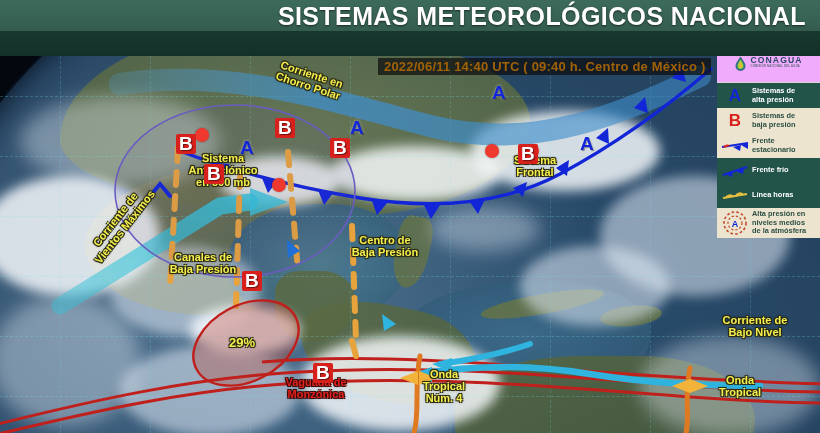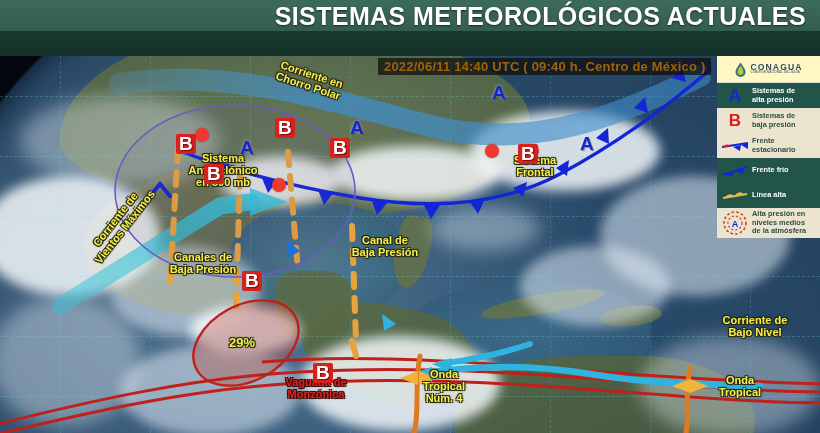--- a/index.html
+++ b/index.html
@@ -184,22 +184,22 @@
   
   #sysvg { position:absolute; left:0; top:0; width:820px; height:377px; z-index:20; }
 
   
   #legend {
     position:absolute; right:0; top:56px; width:103px;
     z-index:45;
     font-size:7.4px; line-height:8.4px; font-weight:bold;
   }
   .logo-box {
-    height:27px; background:#fef9c3;
-    display:flex; align-items:center; justify-content:center; gap:3px;
+    height:27px; background:#f0abfc;
+    display:flex; align-items:flex-start; justify-content:center; gap:3px;
     border-bottom:1px solid #d8d8d2;
   }
   .logo-mark { width:13px; height:15px; flex:0 0 auto; }
   .logo-txt { display:flex; flex-direction:column; line-height:1; }
   .logo-name { font-size:8.6px; letter-spacing:1.1px; color:#2c4a63; font-weight:bold; }
   .logo-sub { font-size:2.7px; letter-spacing:.25px; color:#5b6b7a; margin-top:1px; }
 
   .leg-row {
     display:flex; align-items:center;
     min-height:25px; padding:2px 3px;
@@ -215,21 +215,21 @@
   .big-B { font-size:17px; font-weight:bold; color:#d8211c; line-height:17px; }
 </style>
 </head>
 <body>
 
 <div id="stage">
 
   <div id="header">
     <div class="hdr-band-top"></div>
     <div class="hdr-band-bot"></div>
-    <div class="hdr-title">SISTEMAS METEOROLÓGICOS ACTUALES</div>
+    <div class="hdr-title">SISTEMAS METEOROLÓGICOS NACIONAL</div>
   </div>
 
   <div id="map">
 
     <div class="earth"></div>
     <div class="limb"></div>
 
     <div class="land l-namerica"></div>
     <div class="land l-mexico"></div>
     <div class="gulf"></div>
@@ -371,21 +371,21 @@
     <div class="mlabel" style="left:168px;top:96px;width:110px;">Sistema
 Anticiclónico
 en 500 mb</div>
 
     <div class="mlabel" style="left:60px;top:155px;width:120px;transform:rotate(-52deg);">Corriente de
 Vientos Máximos</div>
 
     <div class="mlabel" style="left:148px;top:195px;width:110px;">Canales de
 Baja Presión</div>
 
-    <div class="mlabel" style="left:330px;top:178px;width:110px;">Canal de
+    <div class="mlabel" style="left:330px;top:178px;width:110px;">Centro de
 Baja Presión</div>
 
     <div class="mlabel" style="left:490px;top:98px;width:90px;">Sistema
 Frontal</div>
 
 
     <div class="mlabel" style="left:212px;top:280px;width:60px;font-size:13px;line-height:14px;">29%</div>
 
     <div class="mlabel red" style="left:266px;top:320px;width:100px;">Vaguada de
 Monzónica</div>
@@ -471,21 +471,21 @@
     </div>
 
     <div class="leg-row dark">
       <div class="leg-ico">
         <svg width="26" height="13" viewBox="0 0 26 13">
           <path d="M1 9 L25 5" stroke="#e8c040" stroke-width="2"></path>
           <path d="M4 9 a4 4 0 0 1 7 -1" stroke="#e8c040" stroke-width="2" fill="none"></path>
           <path d="M14 7 a4 4 0 0 1 7 -1" stroke="#e8c040" stroke-width="2" fill="none"></path>
         </svg>
       </div>
-      <div class="leg-txt">Línea alta</div>
+      <div class="leg-txt">Línea horas</div>
     </div>
 
     <div class="leg-row light">
       <div class="leg-ico">
         <svg width="26" height="26" viewBox="0 0 26 26">
           <circle cx="13" cy="13" r="11" fill="none" stroke="#c04a2a" stroke-width="1.6" stroke-dasharray="2.6 2.2"></circle>
           <circle cx="13" cy="13" r="7" fill="none" stroke="#c04a2a" stroke-width="1.2" stroke-dasharray="2.2 2"></circle>
           <text x="13" y="17" text-anchor="middle" font-size="9" font-family="Liberation Sans, sans-serif" font-weight="bold" fill="#1226d8">A</text>
         </svg>
       </div>

